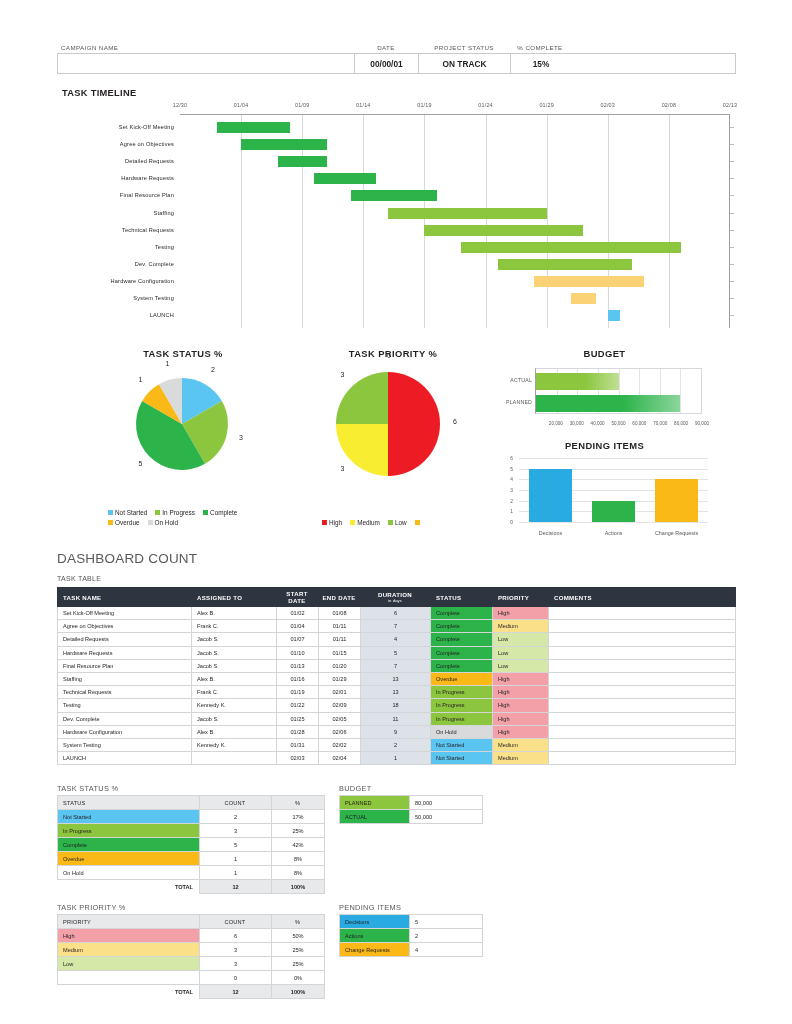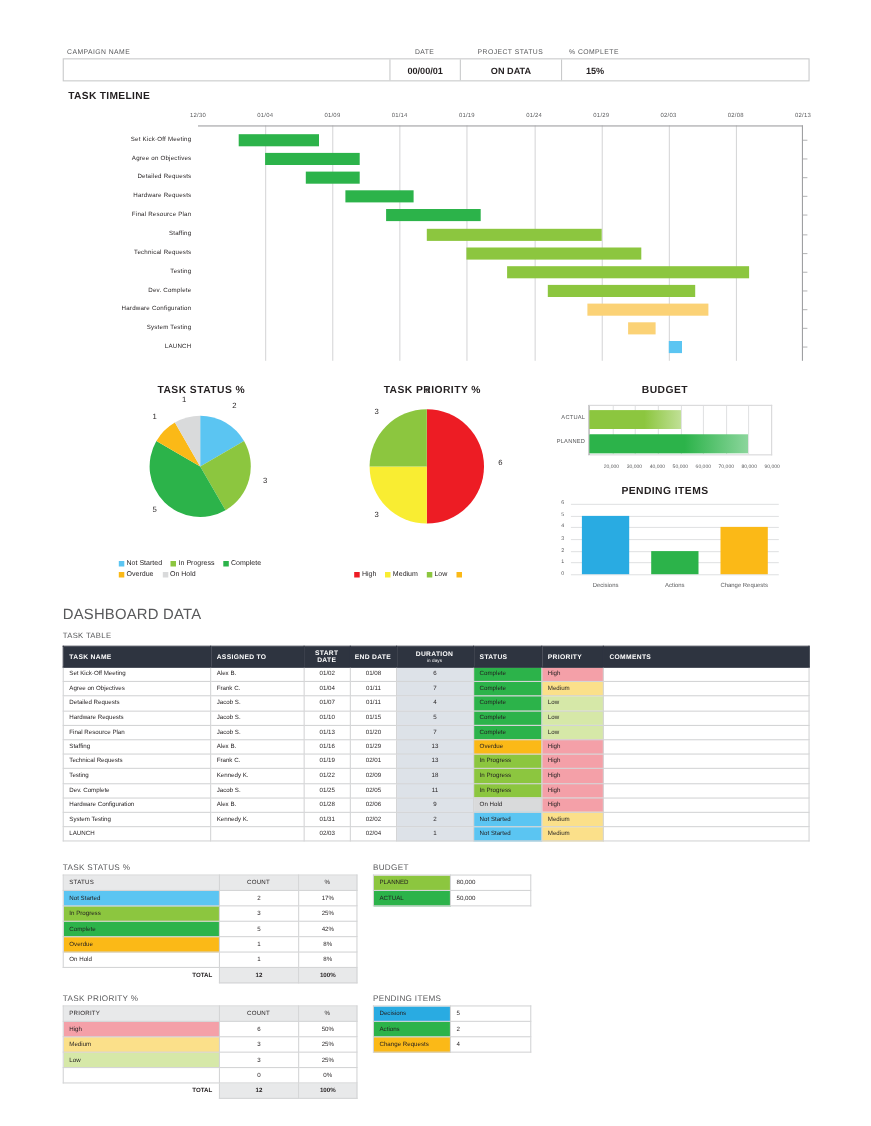--- a/index.html
+++ b/index.html
@@ -163,26 +163,26 @@
   <div class="hdr-table">
     <div class="hdr-labels">
       <div class="c c-name">CAMPAIGN NAME</div>
       <div class="c c-date" style="text-align:center;padding-left:0">DATE</div>
       <div class="c c-status" style="text-align:center;padding-left:0">PROJECT STATUS</div>
       <div class="c c-pct" style="text-align:center;padding-left:0">% COMPLETE</div>
     </div>
     <div class="hdr-row">
       <div class="c c-name"></div>
       <div class="c c-date">00/00/01</div>
-      <div class="c c-status">ON DATA</div>
+      <div class="c c-status">ON TRACK</div>
       <div class="c c-pct">15%</div>
     </div>
   </div>
 
-  <div class="section-label" style="left:62px; top:82px;">TASK TIMELINE</div>
+  <div class="section-label" style="left:62px; top:88px;">TASK TIMELINE</div>
 
   <div class="gantt" id="gantt">
     <div class="gantt-ticklabels" id="gantt-ticks">
         <div class="tick-label" style="left: 0%;">12/30</div>
         <div class="tick-label" style="left: 11.1111%;">01/04</div>
         <div class="tick-label" style="left: 22.2222%;">01/09</div>
         <div class="tick-label" style="left: 33.3333%;">01/14</div>
         <div class="tick-label" style="left: 44.4444%;">01/19</div>
         <div class="tick-label" style="left: 55.5556%;">01/24</div>
         <div class="tick-label" style="left: 66.6667%;">01/29</div>
@@ -370,21 +370,21 @@
         <div class="pchart-ylab" style="top: 10.6667px;">5</div>
         <div class="pchart-ylab" style="top: 0px;">6</div>
       </div>
     <div id="pending-xlabs">
         <div class="pchart-xlab" style="left: 53.5px;">Decisions</div>
         <div class="pchart-xlab" style="left: 116.5px;">Actions</div>
         <div class="pchart-xlab" style="left: 179.5px;">Change Requests</div>
       </div>
   </div>
 
-  <div class="dd-title">DASHBOARD DATA</div>
+  <div class="dd-title">DASHBOARD COUNT</div>
   <div class="section-label" style="left:57px; top:575px; font-size:7px; font-weight:normal; color:#58595b;">TASK TABLE</div>
 
   <table class="tt">
     <thead>
       <tr>
         <th class="w-name">TASK NAME</th>
         <th class="w-assigned">ASSIGNED TO</th>
         <th class="w-date ctr">START DATE</th>
         <th class="w-date ctr">END DATE</th>
         <th class="w-dur ctr">

